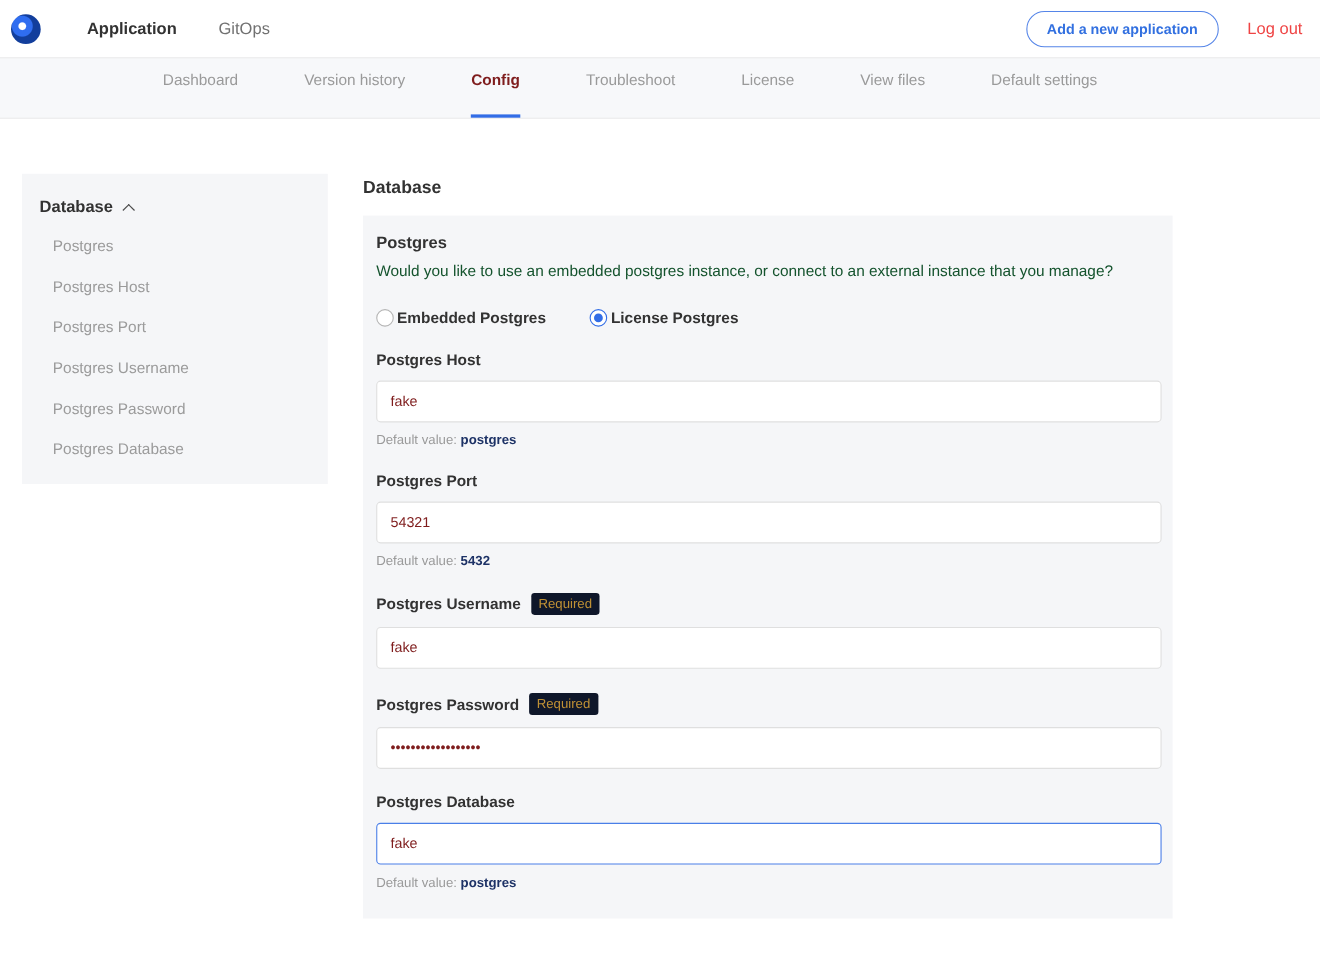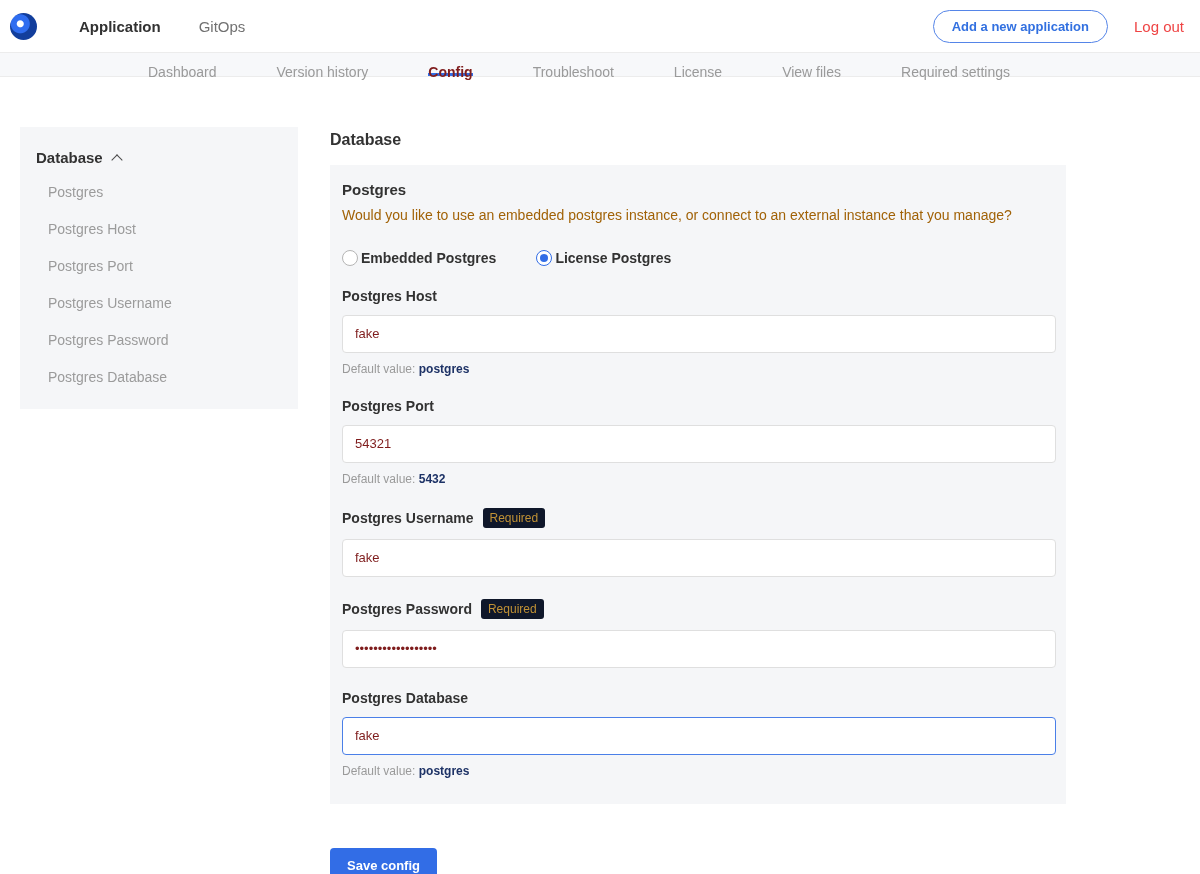--- a/index.html
+++ b/index.html
@@ -31,21 +31,21 @@
   .add-app-btn {
     border: 1px solid #5585e8; color: #3270e0; background: #fff;
     font-family: "Liberation Sans", sans-serif;
     font-size: 13px; font-weight: 700;
     padding: 8px 18px; border-radius: 18px; cursor: pointer;
   }
   .logout { font-size: 15px; color: #ef4444; cursor: pointer; }
 
   
   .subnav {
-    height: 25px;
+    height: 56px;
     background: #f7f8fa;
     border-top: 1px solid #ececec;
     border-bottom: 1px solid #ececec;
     display: flex;
     padding-left: 148px;
     gap: 60px;
   }
   .subnav-item {
     font-size: 14px; color: #9a9a9a;
     line-height: 38px; cursor: pointer;
@@ -84,21 +84,21 @@
 
   
   .main { width: 736px; margin-left: 32px; }
   .section-title { font-size: 16px; font-weight: 700; color: #323232; margin: 4px 0 16px 0; }
 
   .config-card {
     background: #f5f6f8;
     padding: 16px 10px 26px 12px;
   }
   .group-label { font-size: 15px; font-weight: 700; color: #323232; }
-  .group-help { font-size: 14px; color: #a16207; margin-top: 8px; line-height: 1.4; }
+  .group-help { font-size: 14px; color: #14532d; margin-top: 8px; line-height: 1.4; }
 
   .radio-row { display: flex; gap: 40px; margin-top: 24px; }
   .radio-option { display: flex; align-items: center; gap: 3px; cursor: pointer; }
   .radio-circle {
     width: 16px; height: 16px; border-radius: 50%;
     border: 1px solid #b5b5b5; background: #fff; position: relative; flex: 0 0 auto;
   }
   .radio-option.selected .radio-circle { border-color: #326de6; }
   .radio-option.selected .radio-circle::after {
     content: ""; position: absolute; inset: 3px; border-radius: 50%; background: #326de6;
@@ -151,21 +151,21 @@
     </div>
   </div>
 
   <div class="subnav">
     <div class="subnav-item">Dashboard</div>
     <div class="subnav-item">Version history</div>
     <div class="subnav-item active">Config</div>
     <div class="subnav-item">Troubleshoot</div>
     <div class="subnav-item">License</div>
     <div class="subnav-item">View files</div>
-    <div class="subnav-item">Required settings</div>
+    <div class="subnav-item">Default settings</div>
   </div>
 
   <div class="content">
 
     <div class="sidebar">
       <div class="sidebar-group-header">
         <span>Database</span>
         <span class="chevron-up"></span>
       </div>
       <div class="sidebar-items">

